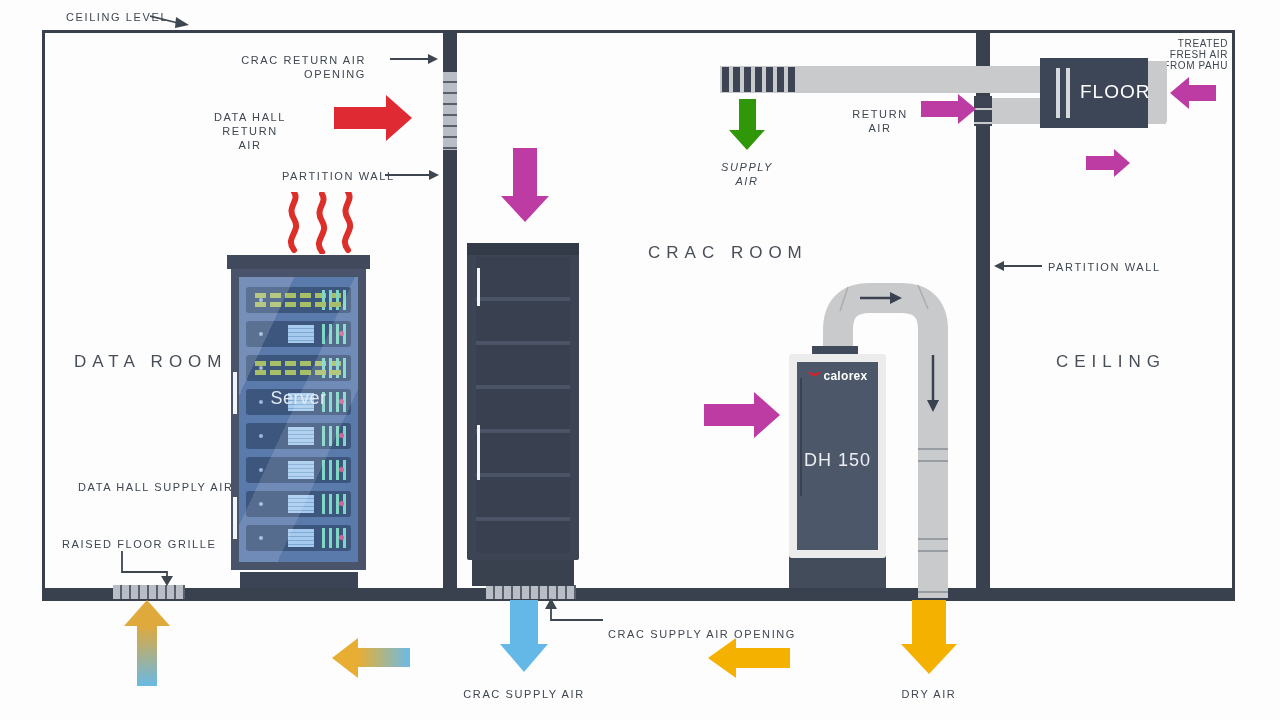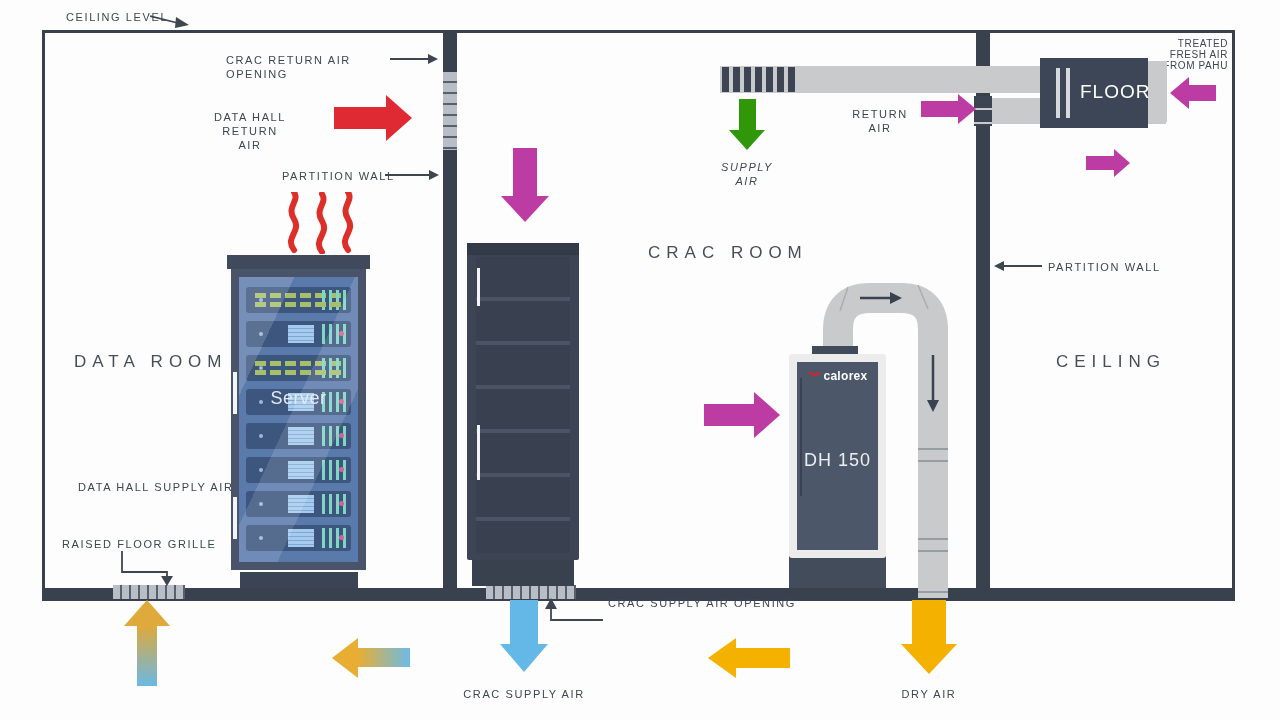--- a/index.html
+++ b/index.html
@@ -98,21 +98,21 @@
   <div class="room" style="left:74px;top:352px;">DATA ROOM</div>
   <div class="room" style="left:648px;top:243px;">CRAC ROOM</div>
   <div class="room" style="left:1056px;top:352px;">CEILING</div>
 
   <div class="lbl" style="left:66px;top:10px;">CEILING LEVEL</div>
   <svg class="abs" style="left:150px;top:12px;" width="44" height="20">
     <line x1="0" y1="4" x2="28" y2="11" stroke="#3e4650" stroke-width="1.8"></line>
     <polygon points="26,5 39,13 25,16" fill="#3e4650"></polygon>
   </svg>
 
-  <div class="lbl" style="left:226px;top:53px;width:158px;text-align:left;">CRAC RETURN AIR OPENING</div>
+  <div class="lbl" style="left:208px;top:53px;width:158px;text-align:right;">CRAC RETURN AIR OPENING</div>
   <div class="leader" style="left:390px;top:58px;width:38px;"></div>
   <div class="tri ah-right" style="left:428px;top:54px;"></div>
 
   <div class="lbl" style="left:210px;top:110px;width:80px;text-align:center;">DATA HALL
 RETURN AIR</div>
 
   <div class="lbl" style="left:282px;top:169px;">PARTITION WALL</div>
   <div class="leader" style="left:385px;top:174px;width:44px;"></div>
   <div class="tri ah-right" style="left:429px;top:170px;"></div>
 
@@ -129,21 +129,21 @@
   <div class="lbl" style="left:850px;top:107px;width:60px;text-align:center;">RETURN
 AIR</div>
   <div class="lbl sm" style="left:1158px;top:38px;width:70px;text-align:right;">TREATED
 FRESH AIR
 FROM PAHU</div>
 
   <div class="lbl" style="left:1048px;top:260px;">PARTITION WALL</div>
   <div class="leader" style="left:1004px;top:265px;width:38px;"></div>
   <div class="tri ah-left" style="left:994px;top:261px;"></div>
 
-  <div class="lbl" style="left:608px;top:596px;">CRAC SUPPLY AIR OPENING</div>
+  <div class="lbl" style="left:608px;top:627px;">CRAC SUPPLY AIR OPENING</div>
   <svg class="abs" style="left:543px;top:598px;" width="62" height="26">
     <path d="M60 22 H8 V10" fill="none" stroke="#3e4650" stroke-width="1.8"></path>
     <polygon points="2,11 14,11 8,0" fill="#3e4650"></polygon>
   </svg>
 
   <div class="lbl" style="left:454px;top:687px;width:140px;text-align:center;">CRAC SUPPLY AIR</div>
   <div class="lbl" style="left:859px;top:687px;width:140px;text-align:center;">DRY AIR</div>
 
   <svg class="abs" style="left:282px;top:192px;" width="84" height="62">
     <path d="M12 58 C2 45 20 40 12 27 C4 14 18 10 12 0" fill="none" stroke="#dd2f2a" stroke-width="6" stroke-linecap="round"></path>

